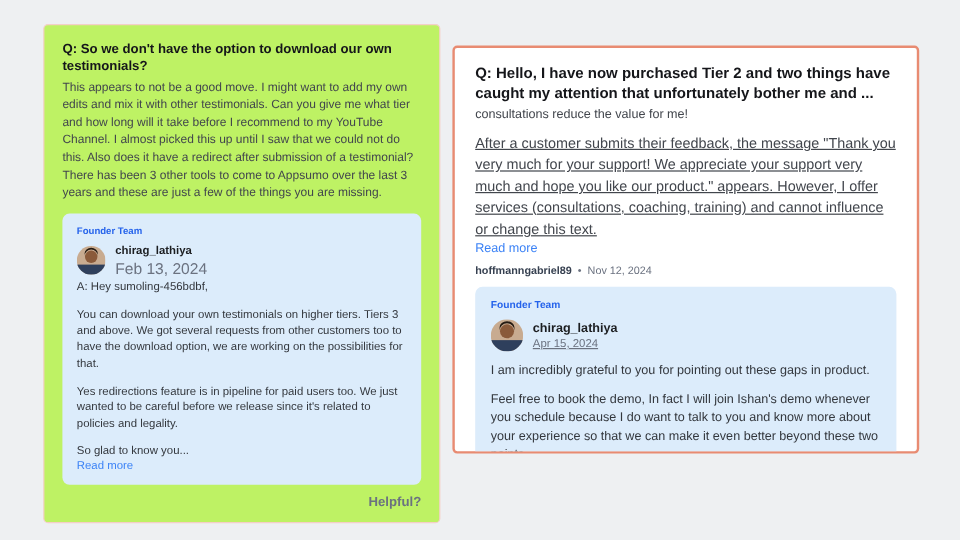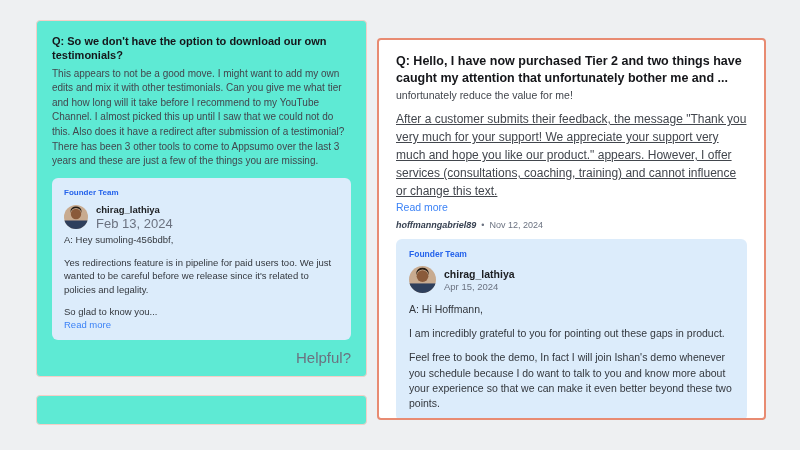--- a/index.html
+++ b/index.html
@@ -1,54 +1,54 @@
 <!DOCTYPE html>
 <html><head>
 <meta charset="utf-8">
 <style>
   html,body{margin:0;padding:0;}
   body{font-family:"Liberation Sans", sans-serif; -webkit-font-smoothing:antialiased;}
   .page{position:relative;width:800px;height:450px;background:#eef0f2;overflow:hidden;}
 
   
-  .card{background:#5eead4;border:1px solid #f4cfc7;border-radius:4px;box-sizing:border-box;}
+  .card{background:#bef264;border:1px solid #f4cfc7;border-radius:4px;box-sizing:border-box;}
   .read-more{color:#3b82f6;cursor:pointer;display:inline-block;}
   .reply-box{background:#dcecfb;border-radius:6px;box-sizing:border-box;}
   .founder-label{color:#2563eb;font-weight:bold;font-size:8px;}
   .reply-head{display:flex;align-items:center;gap:8px;margin-top:7px;}
   .avatar{border-radius:50%;overflow:hidden;flex:none;display:block;}
   .reply-author{font-weight:bold;color:#1c1e21;}
   .reply-date{color:#6b7280;}
 
   
   .col-left{position:absolute;left:36px;top:20px;width:331px;}
   .qcard{padding:13px 15px 10px;}
   .q-title{font-size:11px;font-weight:bold;color:#15161a;line-height:1.3;margin:0 0 4px;}
   .q-body{font-size:10px;color:#42464d;line-height:1.46;margin:0;}
   .qcard .reply-box{margin-top:9px;padding:10px 12px;font-size:9.5px;color:#33373d;}
   .qcard .reply-author{font-size:9.5px;}
   .qcard .reply-date{font-size:13px;margin-top:1px;}
   .qcard .reply-box p{margin:9px 0 0;line-height:1.45;}
   .qcard .reply-box p.first{margin-top:2px;}
-  .helpful-row{text-align:right;font-size:15px;color:#6b7280;margin-top:9px;}
+  .helpful-row{text-align:right;font-size:11px;color:#6b7280;margin-top:9px;font-weight:bold;}
 
   .review-card{margin-top:18px;padding:14px 15px;}
 
   
-  .panel{position:absolute;left:377px;top:38px;width:389px;height:382px;background:#fff;border:2px solid #e88b72;border-radius:4px;box-sizing:border-box;padding:13px 17px 12px;display:flex;flex-direction:column;overflow:hidden;}
+  .panel{position:absolute;left:377px;top:38px;width:389px;height:340px;background:#fff;border:2px solid #e88b72;border-radius:4px;box-sizing:border-box;padding:13px 17px 12px;display:flex;flex-direction:column;overflow:hidden;}
   .p-title{font-size:12.5px;font-weight:bold;color:#15161a;line-height:1.32;margin:0;}
   .p-sub{font-size:10.5px;color:#42464d;margin:3px 0 0;}
   .p-para{font-size:12px;color:#42464d;line-height:1.5;margin:9px 0 0;text-decoration:underline;}
   .panel .read-more{font-size:10.5px;margin-top:1px;}
   .asker-row{font-size:9px;color:#6b7280;margin-top:7px;display:flex;align-items:center;gap:5px;}
-  .asker-name{font-weight:bold;color:#374151;font-style:italic;}
+  .asker-name{font-weight:bold;color:#374151;}
   .panel .reply-box{margin-top:9px;padding:10px 13px;font-size:10.5px;color:#33373d;}
   .panel .founder-label{font-size:8.5px;}
   .panel .reply-author{font-size:10.5px;}
-  .panel .reply-date{font-size:9.5px;margin-top:1px;}
+  .panel .reply-date{font-size:9.5px;margin-top:1px;text-decoration:underline;}
   .panel .reply-box p{margin:9px 0 0;line-height:1.45;}
 </style>
 </head>
 <body>
 
 <div class="page">
 
   <div class="col-left">
 
     <div class="card qcard">
@@ -65,20 +65,21 @@
                 <path d="M6.5 8.5 a5.5 5.5 0 0 1 11 0 l0 -2.5 a5.5 4.5 0 0 0 -11 0 z" fill="#241a12"></path>
                 <rect y="15.5" width="24" height="8.5" fill="#2e3f5c"></rect>
               </svg>
           </span>
           <div>
             <div class="reply-author">chirag_lathiya</div>
             <div class="reply-date">Feb 13, 2024</div>
           </div>
         </div>
         <p class="first">A: Hey sumoling-456bdbf,</p>
+        <p>You can download your own testimonials on higher tiers. Tiers 3 and above. We got several requests from other customers too to have the download option, we are working on the possibilities for that.</p>
         <p>Yes redirections feature is in pipeline for paid users too. We just wanted to be careful before we release since it's related to policies and legality.</p>
         <p style="margin-top:8px;margin-bottom:0;">So glad to know you...</p>
         <span class="read-more">Read more</span>
       </div>
 
       <div class="helpful-row">Helpful?</div>
     </div>
 
     <div class="card review-card">
       
@@ -87,21 +88,21 @@
 
       
 
       
       
     </div>
   </div>
 
   <div class="panel">
     <h3 class="p-title">Q: Hello, I have now purchased Tier 2 and two things have caught my attention that unfortunately bother me and ...</h3>
-    <p class="p-sub">unfortunately reduce the value for me!</p>
+    <p class="p-sub">consultations reduce the value for me!</p>
     <p class="p-para">After a customer submits their feedback, the message "Thank you very much for your support! We appreciate your support very much and hope you like our product." appears. However, I offer services (consultations, coaching, training) and cannot influence or change this text.</p>
     <span class="read-more">Read more</span>
 
     <div class="asker-row">
       <span class="asker-name">hoffmanngabriel89</span>
       <span>•</span>
       <span>Nov 12, 2024</span>
     </div>
 
     <div class="reply-box">
@@ -113,21 +114,20 @@
               <circle cx="12" cy="9" r="5.2" fill="#8a5a3a"></circle>
               <path d="M6.5 8.5 a5.5 5.5 0 0 1 11 0 l0 -2.5 a5.5 4.5 0 0 0 -11 0 z" fill="#241a12"></path>
               <rect y="15.5" width="24" height="8.5" fill="#2e3f5c"></rect>
             </svg>
         </span>
         <div>
           <div class="reply-author">chirag_lathiya</div>
           <div class="reply-date">Apr 15, 2024</div>
         </div>
       </div>
-      <p>A: Hi Hoffmann,</p>
       <p>I am incredibly grateful to you for pointing out these gaps in product.</p>
       <p>Feel free to book the demo, In fact I will join Ishan's demo whenever you schedule because I do want to talk to you and know more about your experience so that we can make it even better beyond these two points.</p>
 
     </div>
 
   </div>
 
 </div>
 
 </body></html>

